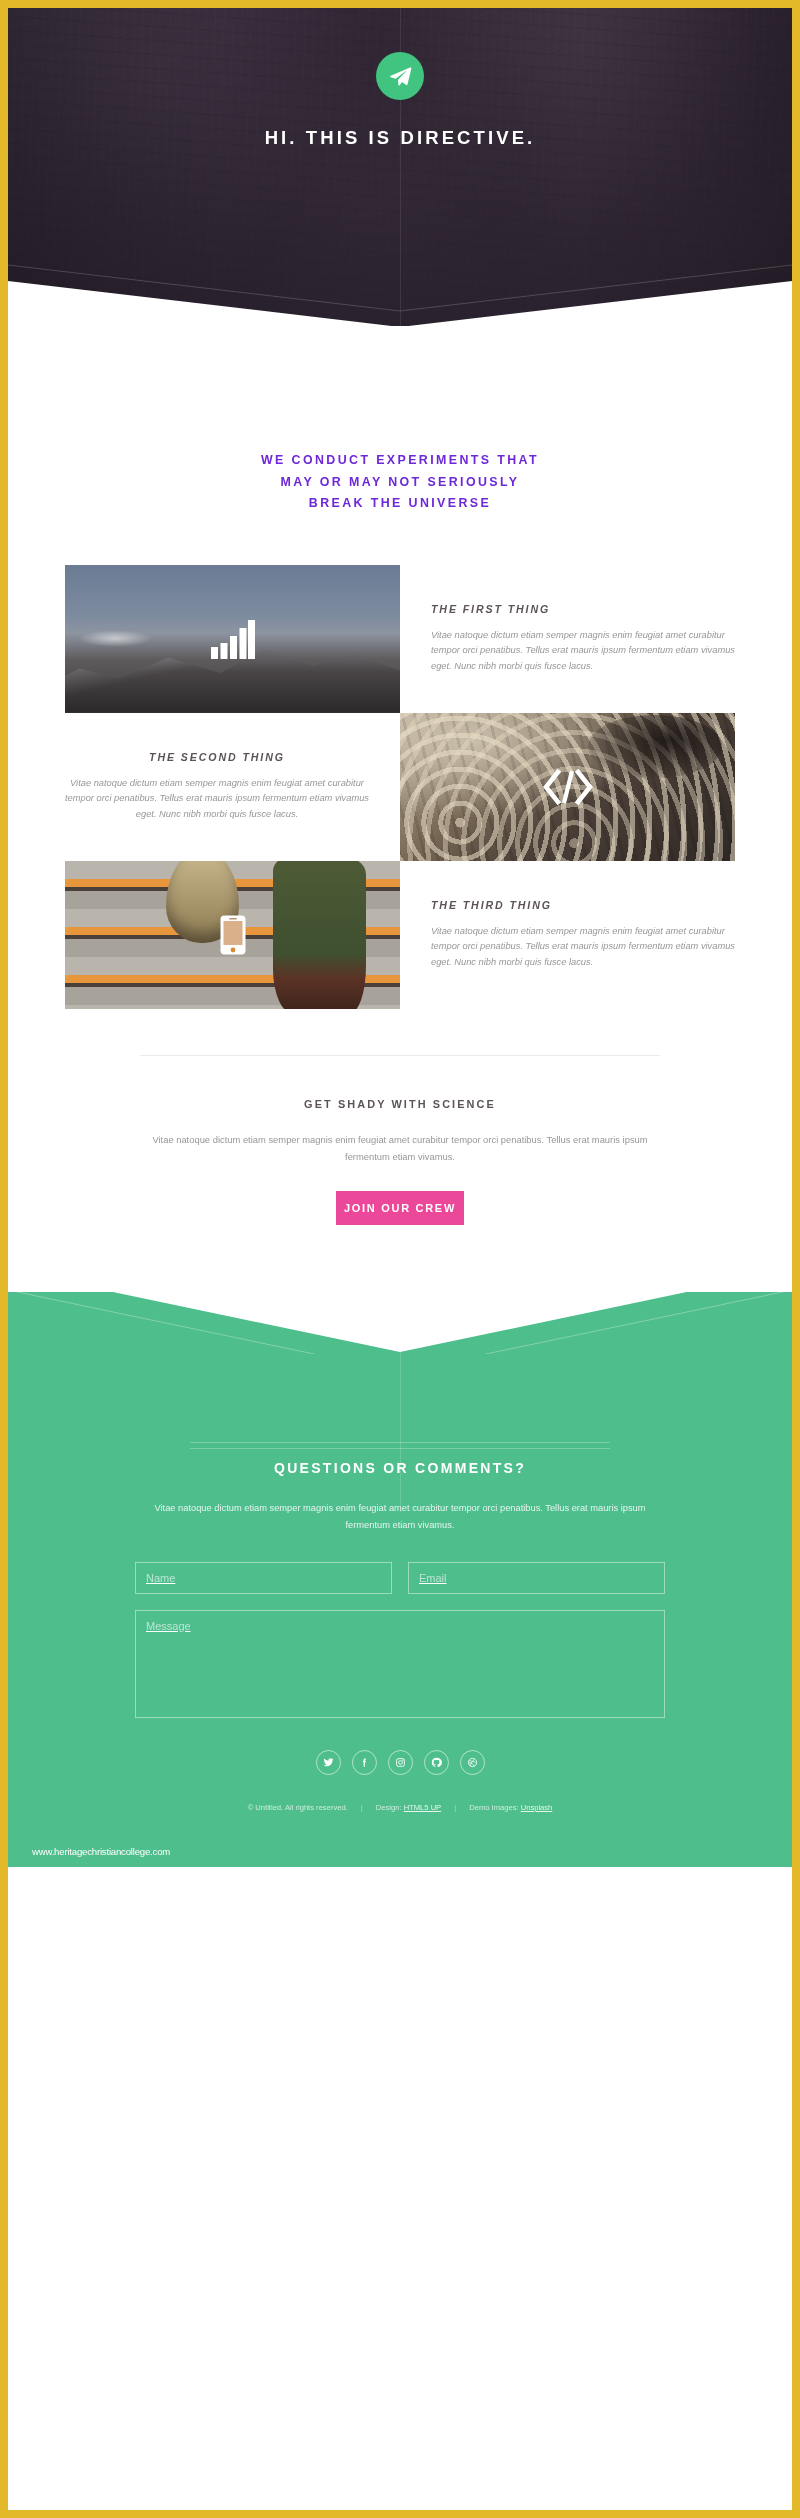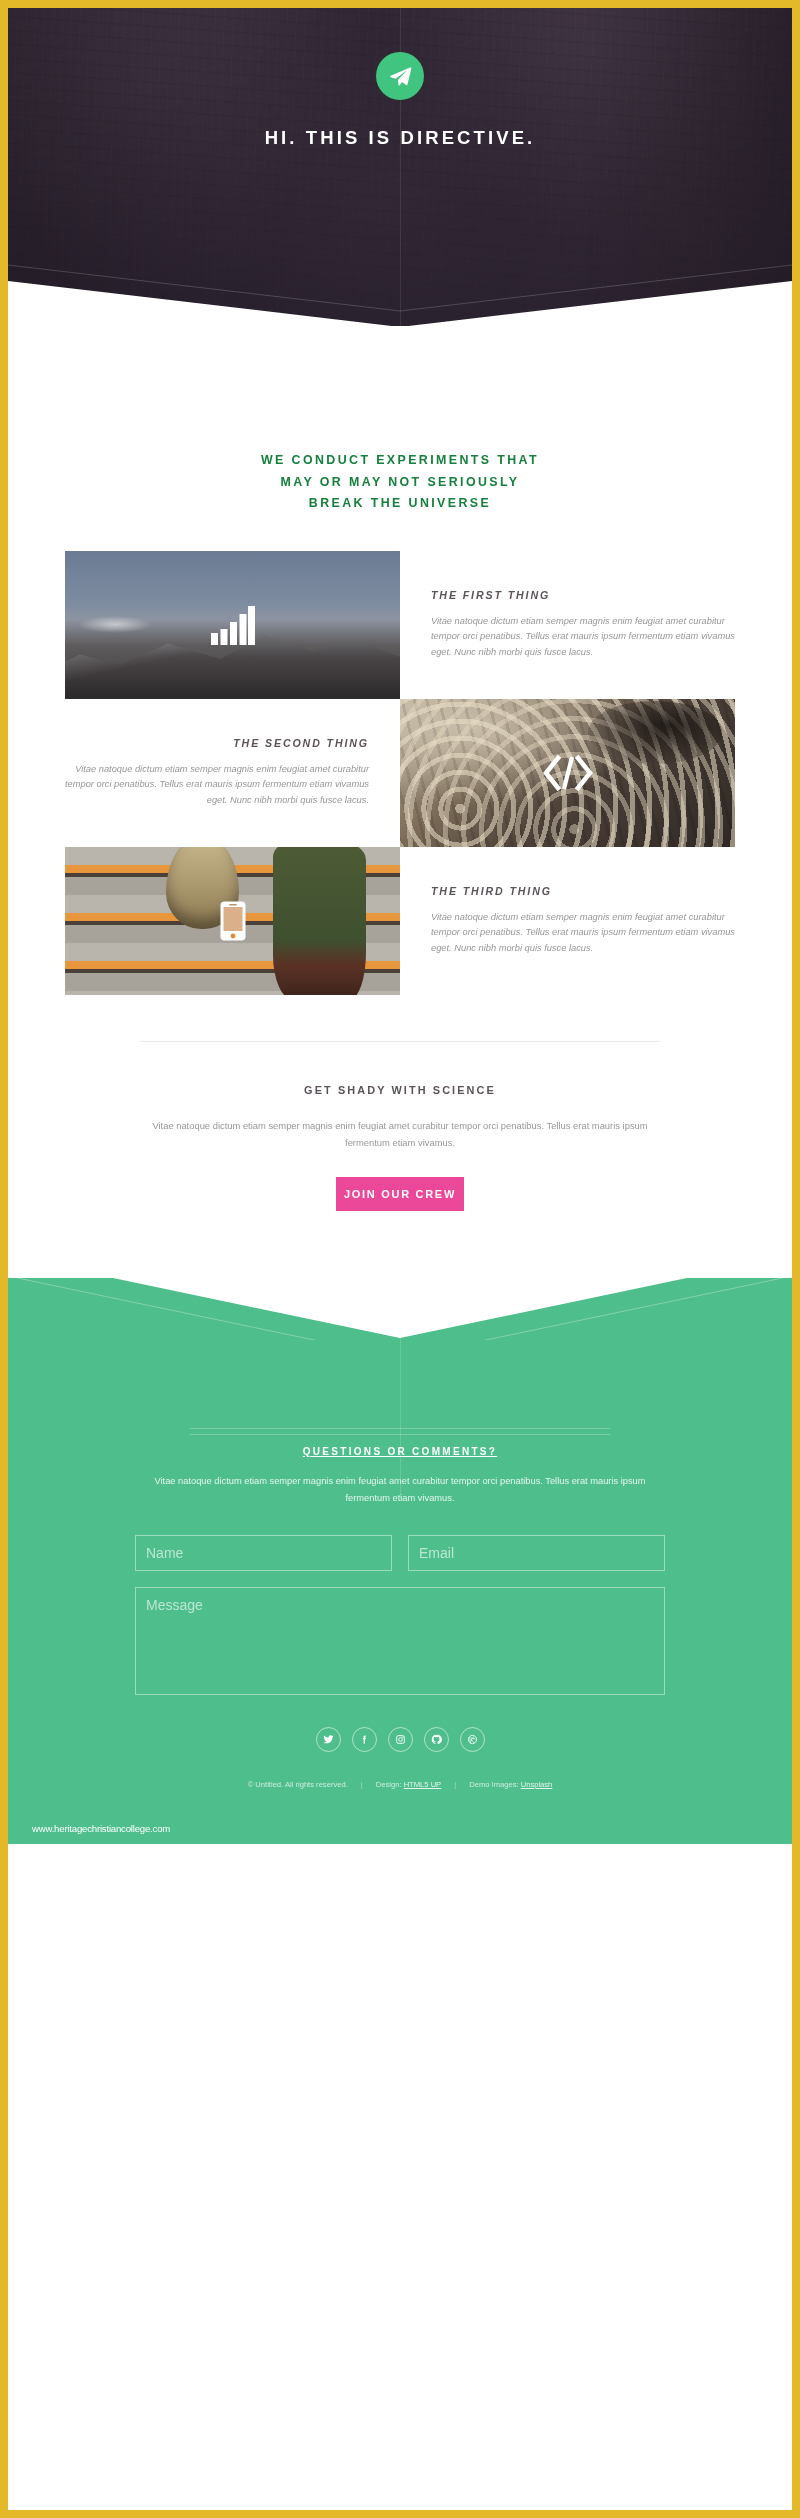--- a/index.html
+++ b/index.html
@@ -100,26 +100,26 @@
   .chev-white svg { display:block; width:100%; height:100%; }
 
   
   .main {
     position: relative;
     background: #ffffff;
     padding-top: 124px;
   }
   .headline {
     text-align: center;
-    color: #15803d;
+    color: #6d28d9;
     font-size: 12.4px;
     font-weight: 700;
     letter-spacing: 2.4px;
     line-height: 21.5px;
-    margin-bottom: 36px;
+    margin-bottom: 50px;
   }
 
   .row {
     position: relative;
     display: flex;
     width: 670px;
     margin: 0 auto;
     min-height: 148px;
     font-style: italic;
   }
@@ -196,21 +196,21 @@
     box-shadow: inset 0 -10px 14px rgba(0,0,0,.35);
   }
   .pic-stairs::after {
     content:"";
     position:absolute; left:62%; top:-4%; width:28%; height:108%;
     background: linear-gradient(to bottom, #4e5b35 0%, #3f5030 62%, #5b3225 78%, #3b231b 100%);
     border-radius: 24% 30% 18% 22% / 10% 12% 30% 28%;
   }
 
   .txt { padding: 0 0 0 31px; }
-  .txt.right { padding: 0 31px 0 0; text-align: right; }
+  .txt.right { padding: 0 31px 0 0; text-align: center; }
   .thing-title {
     color: #5b5359;
     font-size: 10.6px;
     font-weight: 700;
     letter-spacing: 1.9px;
     margin-bottom: 13px;
   }
   .thing-body {
     color: #9a9699;
     font-size: 9.3px;
@@ -281,48 +281,48 @@
     top: 150px;
     width: 420px; height: 1px;
     background: rgba(255,255,255,.26);
     z-index: 2;
   }
   .green-rule.second { top: 156px; }
 
   .green-inner { position: relative; z-index: 4; text-align: center; }
   .green-title {
     color: #ffffff;
-    font-size: 10px;
+    font-size: 14px;
     font-weight: 700;
     letter-spacing: 2.3px;
-    margin-bottom: 16px;
-    text-decoration: underline;
+    margin-bottom: 24px;
   }
   .green-body {
     color: rgba(255,255,255,.85);
     font-size: 9.3px;
     line-height: 17px;
     width: 510px;
     margin: 0 auto 28px;
   }
   .form {
     width: 530px;
     margin: 0 auto;
     text-align: left;
   }
   .form-row { display: flex; gap: 16px; margin-bottom: 16px; }
   .fld {
     flex: 1;
     background: transparent;
     border: 1px solid rgba(255,255,255,.45);
     color: #ffffff;
     font-family: "Liberation Sans", sans-serif;
-    font-size: 14px;
+    font-size: 11px;
     padding: 9px 10px;
     outline: none;
+    text-decoration: underline;
   }
   .fld::placeholder { color: rgba(255,255,255,.62); }
   textarea.fld {
     width: 100%;
     height: 108px;
     resize: none;
     display: block;
   }
   .btn-white {
     display: inline-block;

